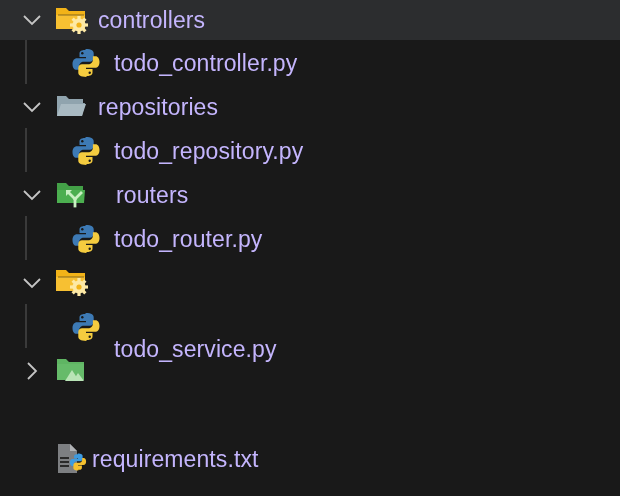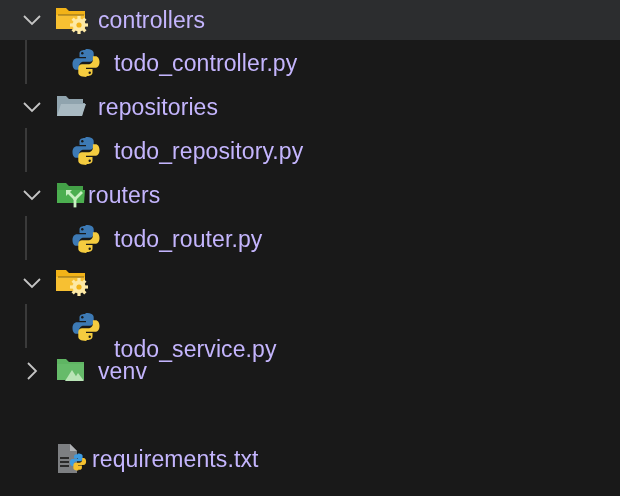--- a/index.html
+++ b/index.html
@@ -115,21 +115,21 @@
         <path d="M2 3 h9 l3 3 h14 v4 h-26 z" fill="#43a047"></path>
         <path d="M2 10 h28 l-1 13 h-27 z" fill="#4caf50"></path>
         <g stroke="#c8f0c2" stroke-width="2.8" fill="none" stroke-linecap="square">
           <line x1="20" y1="26" x2="20" y2="19"></line>
           <line x1="20" y1="19" x2="13" y2="12"></line>
           <line x1="20" y1="19" x2="26" y2="13"></line>
         </g>
         <polygon points="11,10 17,10 11,16" fill="#c8f0c2"></polygon>
       </svg>
     </span>
-    <span class="label" style="left:88px;">routers</span>
+    <span class="label" style="left:116px;">routers</span>
   </div>
 
   <div class="row" style="top:217px;">
     <span class="icon" style="left:71px;top:7px;">
       <svg width="30" height="30" viewBox="0 0 30 30">
         <path d="M14.5 2 c-6 0 -6 2.5 -6 4 v3 h6.5 v1.2 h-9 c-2.8 0 -4.5 2.2 -4.5 5.8 c0 3.6 1.6 5.8 4 5.8 h2.6 v-3.5 c0 -2.6 2.2 -4.6 4.6 -4.6 h6.3 c2 0 3.7 -1.7 3.7 -3.7 v-4.8 c0 -2 -1.7 -4.2 -8.2 -4.2 z" fill="#3d7ab5"></path>
         <circle cx="11.3" cy="5.3" r="1.2" fill="#191919"></circle>
         <path d="M15.5 28 c6 0 6 -2.5 6 -4 v-3 h-6.5 v-1.2 h9 c2.8 0 4.5 -2.2 4.5 -5.8 c0 -3.6 -1.6 -5.8 -4 -5.8 h-2.6 v3.5 c0 2.6 -2.2 4.6 -4.6 4.6 h-6.3 c-2 0 -3.7 1.7 -3.7 3.7 v4.8 c0 2 1.7 4.2 8.2 4.2 z" fill="#f5cc3f"></path>
         <circle cx="18.7" cy="24.7" r="1.2" fill="#191919"></circle>
       </svg>
@@ -181,21 +181,20 @@
         </svg>
     </span>
     <span class="icon" style="left:55px;top:7px;">
       <svg width="34" height="30" viewBox="0 0 34 30">
         <path d="M2 3 h9 l3 3 h15 v4 h-27 z" fill="#5fb563"></path>
         <path d="M2 8 h27 v16 h-27 z" fill="#66bb6a"></path>
         <polygon points="10,25 17,14 24,25" fill="#b9e4b6"></polygon>
         <polygon points="18,25 23,17 29,25" fill="#b9e4b6"></polygon>
       </svg>
     </span>
-    <span class="label" style="left:98px;">venv</span>
   </div>
 
 
   <div class="row" style="top:437px;">
     <span class="icon" style="left:56px;top:6px;">
       <svg width="34" height="32" viewBox="0 0 34 32">
         <path d="M2 1 h12 l7 7 v22 h-19 z" fill="#7d7f82"></path>
         <path d="M14 1 v7 h7 z" fill="#b0b2b5"></path>
         <rect x="4" y="14" width="9" height="2" fill="#2a2a2a"></rect>
         <rect x="4" y="18" width="9" height="2" fill="#2a2a2a"></rect>

